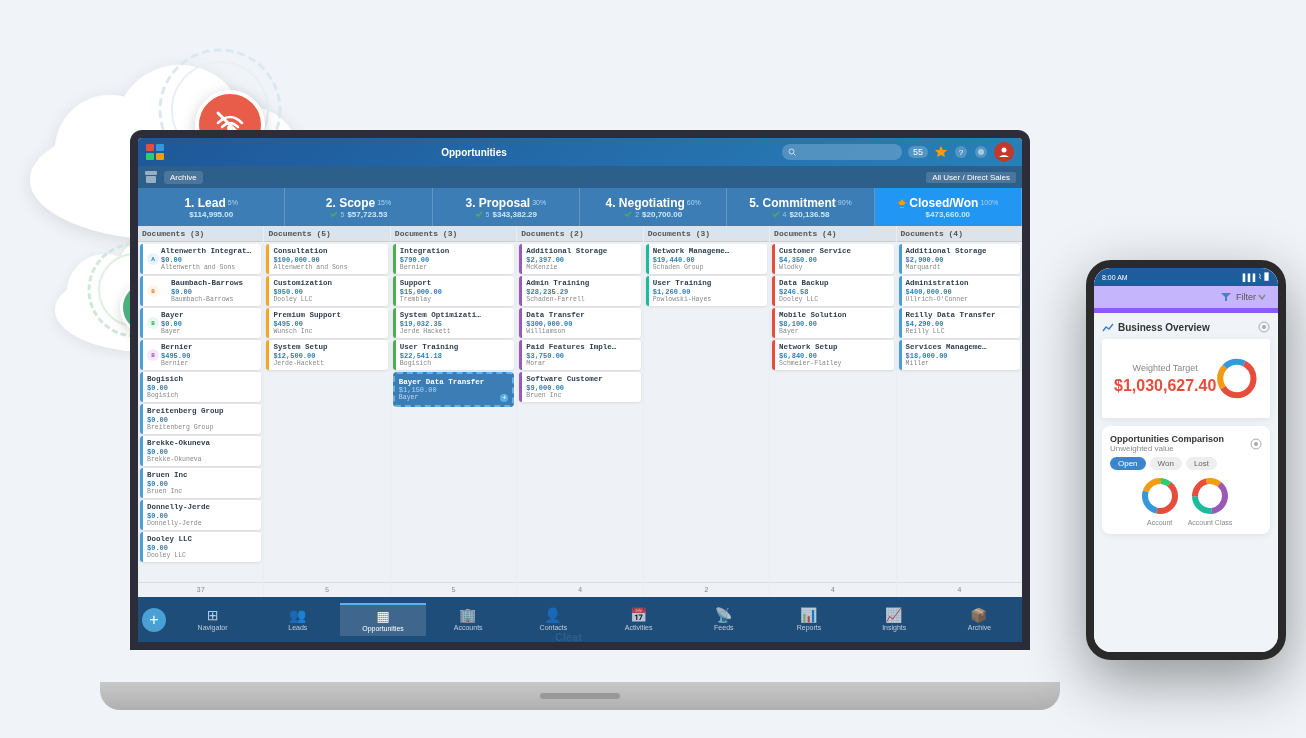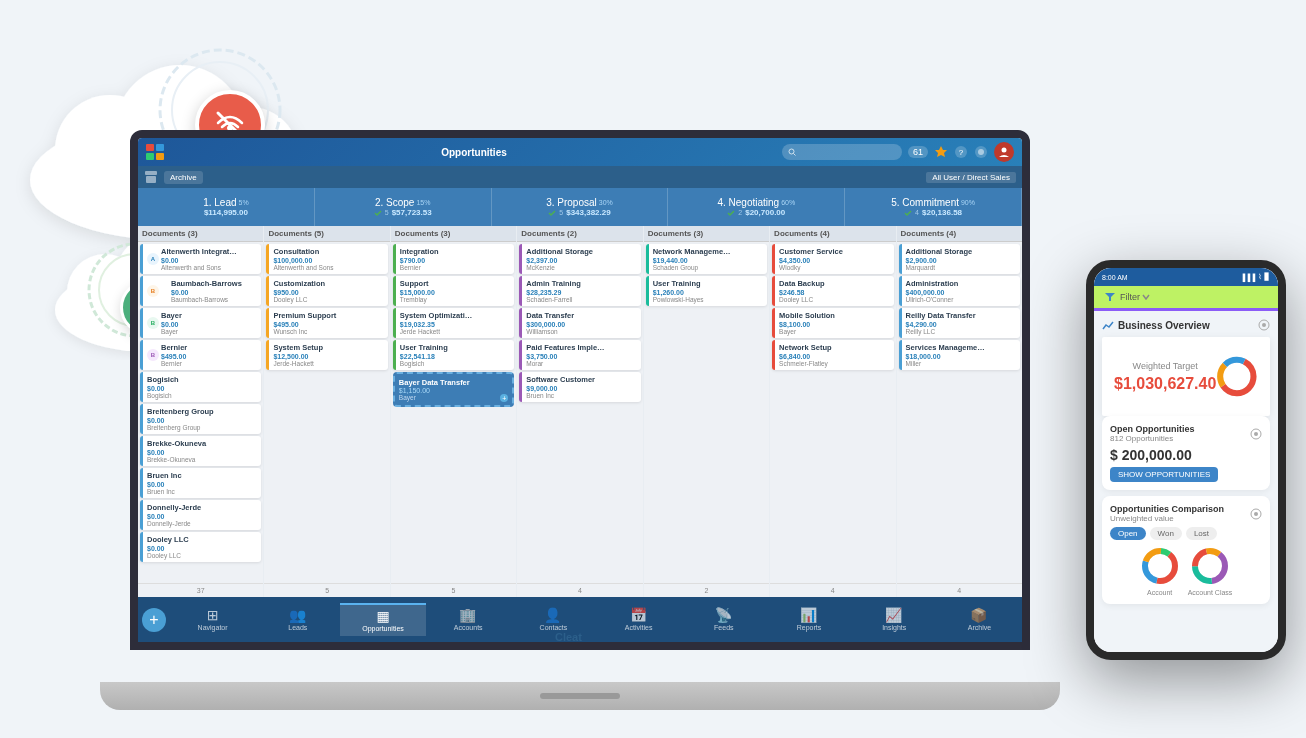--- a/index.html
+++ b/index.html
@@ -179,22 +179,22 @@
     }
 
     .stage-top {
       display: flex;
       align-items: center;
       gap: 2px;
     }
 
     .stage-name {
       color: white;
-      font-size: 10px;
-      font-weight: 400;
+      font-size: 12px;
+      font-weight: 700;
     }
 
     .stage-pct {
       color: #a8d4f5;
       font-size: 7px;
     }
 
     .stage-amount {
       color: #c8e8ff;
       font-size: 8px;
@@ -218,20 +218,21 @@
       background: #e8edf2;
       gap: 1px;
     }
 
     .kanban-col {
       flex: 1;
       display: flex;
       flex-direction: column;
       background: #eef1f5;
       min-width: 0;
+      font-family: Liberation Mono, monospace;
     }
 
     .kanban-col-header {
       background: #dce3eb;
       padding: 3px 4px;
       font-size: 8px;
       color: #555;
       font-weight: 600;
       border-bottom: 1px solid #ccc;
     }
@@ -362,28 +363,28 @@
     }
 
     .phone-header-title {
       color: white;
       font-size: 13px;
       font-weight: 600;
       flex: 1;
     }
 
     .phone-filter-bar {
-      background: #bef264;
+      background: #c4b5fd;
       padding: 5px 10px;
       display: flex;
       align-items: center;
-      justify-content: flex-start;
+      justify-content: flex-end;
       font-size: 9px;
       color: #555;
-      border-bottom: 3px solid #8b5cf6;
+      border-bottom: 5px solid #8b5cf6;
     }
 
     .phone-content {
       flex: 1;
       overflow: hidden;
       padding: 8px;
     }
 
     .phone-section-title {
       font-size: 10px;
@@ -392,20 +393,21 @@
       margin-bottom: 6px;
       display: flex;
       align-items: center;
       justify-content: space-between;
     }
 
     .weighted-target-card {
       background: white;
       border-radius: 2px;
       padding: 12px;
+      margin-bottom: 8px;
       text-align: center;
       box-shadow: 0 2px 8px rgba(0,0,0,0.08);
     }
 
     .target-label {
       font-size: 9px;
       color: #888;
       margin-bottom: 4px;
     }
 
@@ -582,21 +584,21 @@
           <rect x="0" y="9" width="8" height="7" rx="1" fill="#2ecc71"></rect>
           <rect x="10" y="9" width="8" height="7" rx="1" fill="#f39c12"></rect>
         </svg>
         <span class="crm-header-title">Opportunities</span>
         <div class="crm-search">
           <svg width="8" height="8" viewBox="0 0 8 8" fill="none">
             <circle cx="3.5" cy="3.5" r="2.5" stroke="rgba(255,255,255,0.7)" stroke-width="1"></circle>
             <line x1="5.5" y1="5.5" x2="7.5" y2="7.5" stroke="rgba(255,255,255,0.7)" stroke-width="1"></line>
           </svg>
         </div>
-        <span style="color:white; font-size:9px; background:rgba(255,255,255,0.2); padding:1px 5px; border-radius:8px;">61</span>
+        <span style="color:white; font-size:9px; background:rgba(255,255,255,0.2); padding:1px 5px; border-radius:8px;">55</span>
         <svg width="14" height="14" viewBox="0 0 14 14">
           <polygon points="7,1 9,5 13,5 10,8 11,12 7,10 3,12 4,8 1,5 5,5" fill="#f39c12"></polygon>
         </svg>
         <svg width="14" height="14" viewBox="0 0 14 14">
           <circle cx="7" cy="7" r="6" fill="rgba(255,255,255,0.2)"></circle>
           <text x="7" y="10" text-anchor="middle" fill="white" font-size="8">?</text>
         </svg>
         <svg width="14" height="14" viewBox="0 0 14 14">
           <circle cx="7" cy="7" r="6" fill="rgba(255,255,255,0.2)"></circle>
           <circle cx="7" cy="7" r="3" fill="rgba(255,255,255,0.5)"></circle>
@@ -672,20 +674,30 @@
             <span class="stage-pct">90%</span>
           </div>
           <div style="display:flex; align-items:center; gap:3px;">
             <svg width="8" height="8" viewBox="0 0 8 8">
                 <polyline points="1,4 3,6 7,2" fill="none" stroke="#4caf50" stroke-width="1.5"></polyline>
               </svg>
             <span class="stage-count">4</span>
             <span class="stage-amount">$20,136.58</span>
           </div>
         </div>
+        <div class="stage closed-won">
+          <div class="stage-top">
+            <svg width="10" height="10" viewBox="0 0 10 10">
+              <path d="M5 1 L3 4 H1 L3 7 H5 V9 H3 V10 H7 V9 H5 V7 H7 L9 4 H7 L5 1Z" fill="#f39c12"></path>
+            </svg>
+            <span class="stage-name">Closed/Won</span>
+            <span class="stage-pct">100%</span>
+          </div>
+          <span class="stage-amount">$473,660.00</span>
+        </div>
       </div>
 
       <div class="kanban-board">
 
         <div class="kanban-col">
           <div class="kanban-col-header">Documents (3)</div>
           <div class="kanban-cards">
             <div class="kanban-card blue">
               <div style="display:flex; align-items:center; gap:2px;">
                 <div style="width:12px;height:12px;background:#e8f4fd;border-radius:50%;display:flex;align-items:center;justify-content:center;flex-shrink:0;">
@@ -1049,34 +1061,20 @@
 
             <svg width="55" height="55" viewBox="0 0 55 55">
               <circle cx="27.5" cy="27.5" r="22" fill="none" stroke="#eee" stroke-width="8"></circle>
               <circle cx="27.5" cy="27.5" r="22" fill="none" stroke="#e74c3c" stroke-width="8" stroke-dasharray="80 58" stroke-dashoffset="-10" transform="rotate(-90 27.5 27.5)"></circle>
               <circle cx="27.5" cy="27.5" r="22" fill="none" stroke="#f39c12" stroke-width="8" stroke-dasharray="30 108" stroke-dashoffset="-90" transform="rotate(-90 27.5 27.5)"></circle>
               <circle cx="27.5" cy="27.5" r="22" fill="none" stroke="#3498db" stroke-width="8" stroke-dasharray="28 110" stroke-dashoffset="-120" transform="rotate(-90 27.5 27.5)"></circle>
             </svg>
           </div>
         </div>
 
-        <div class="phone-card">
-          <div class="phone-card-header">
-            <div>
-              <div class="phone-card-title">Open Opportunities</div>
-              <div class="phone-card-subtitle">812 Opportunities</div>
-            </div>
-            <svg width="12" height="12" viewBox="0 0 12 12">
-              <circle cx="6" cy="6" r="5" fill="none" stroke="#aaa" stroke-width="1"></circle>
-              <circle cx="6" cy="6" r="2" fill="#aaa"></circle>
-            </svg>
-          </div>
-          <div class="open-opp-amount">$ 200,000.00</div>
-          <div class="show-opp-btn">SHOW OPPORTUNITIES</div>
-        </div>
 
         <div class="phone-card">
           <div class="phone-card-header">
             <div>
               <div class="phone-card-title">Opportunities Comparison</div>
               <div class="phone-card-subtitle">Unweighted value</div>
             </div>
             <svg width="12" height="12" viewBox="0 0 12 12">
               <circle cx="6" cy="6" r="5" fill="none" stroke="#aaa" stroke-width="1"></circle>
               <circle cx="6" cy="6" r="2" fill="#aaa"></circle>

